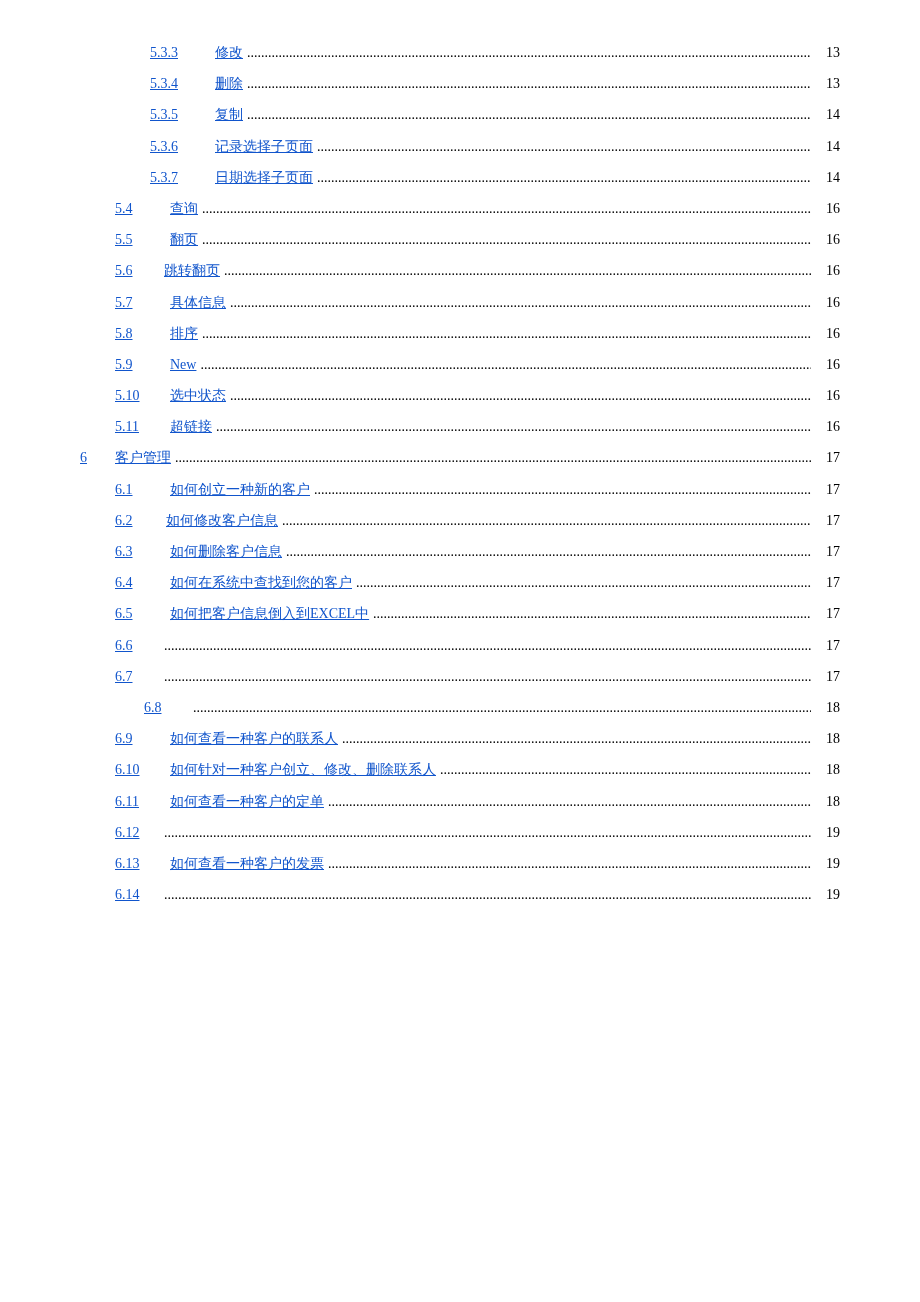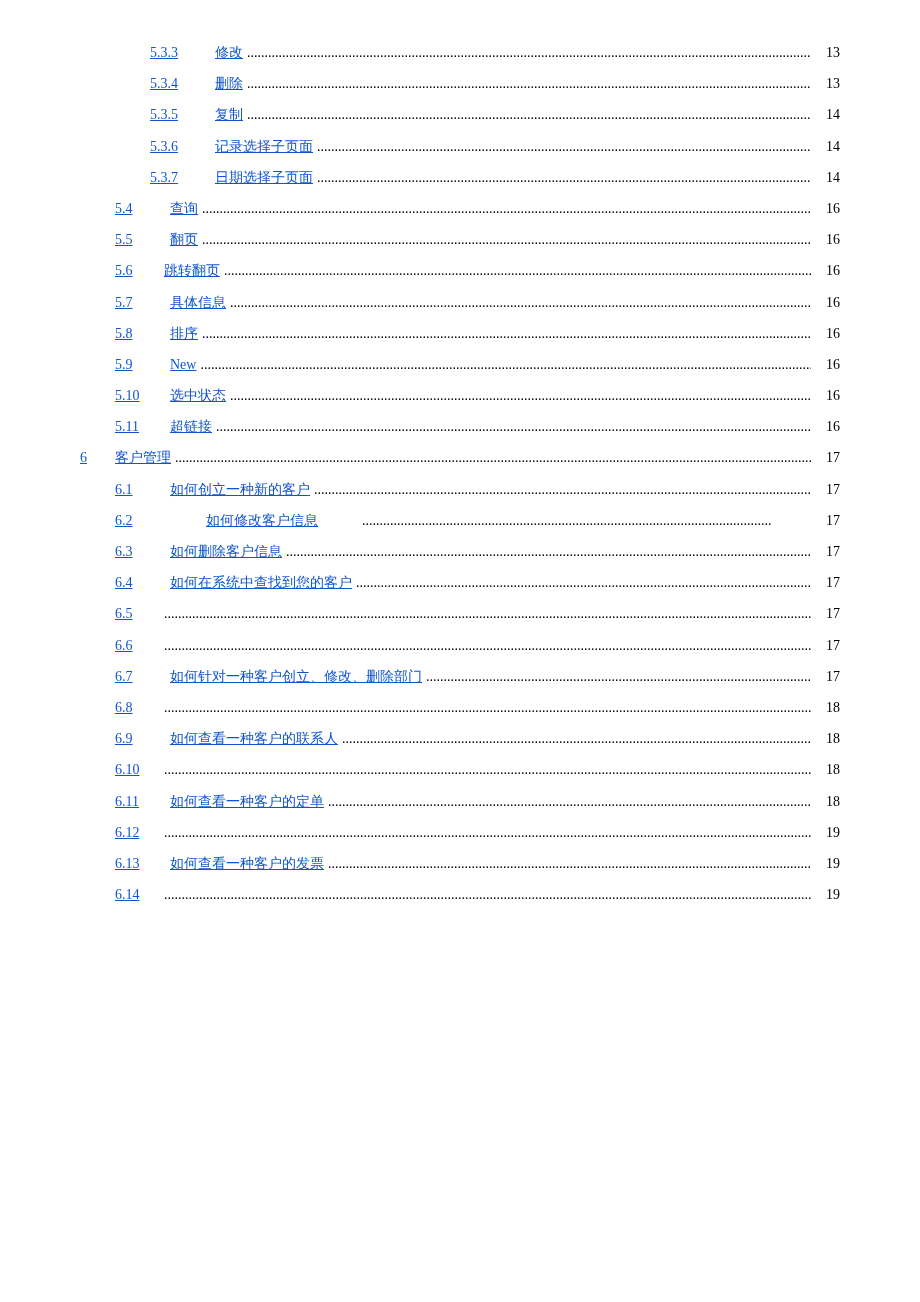--- a/index.html
+++ b/index.html
@@ -122,67 +122,68 @@
       <a style="color: rgb(17, 85, 204); text-decoration: underline; font-size: 14px; margin-left: 10px; flex-shrink: 0;">客户管理</a>
       <span style="flex: 1 1 0%; overflow: hidden; color: rgb(0, 0, 0); font-size: 14px; margin: 0px 4px; white-space: nowrap;">................................................................................................................................................................................................................................................................................................................................................................................................................................................................</span>
       <span style="color: rgb(0, 0, 0); font-size: 14px; flex-shrink: 0; min-width: 25px; text-align: right;">17</span>
     </div>
     <div class="toc-item" style="padding-left: 35px;">
       <a style="color: rgb(17, 85, 204); text-decoration: underline; min-width: 45px; flex-shrink: 0; font-size: 14px;">6.1</a>
       <a style="color: rgb(17, 85, 204); text-decoration: underline; font-size: 14px; margin-left: 10px; flex-shrink: 0;">如何创立一种新的客户</a>
       <span style="flex: 1 1 0%; overflow: hidden; color: rgb(0, 0, 0); font-size: 14px; margin: 0px 4px; white-space: nowrap;">................................................................................................................................................................................................................................................................................................................................................................................................................................................................</span>
       <span style="color: rgb(0, 0, 0); font-size: 14px; flex-shrink: 0; min-width: 25px; text-align: right;">17</span>
     </div>
-    <div class="toc-item" style="padding-left: 35px; gap: 40px;">
+    <div class="toc-item" style="padding-left: 35px;">
       <a style="color: rgb(17, 85, 204); text-decoration: underline; min-width: 45px; flex-shrink: 0; font-size: 14px;">6.2</a>
       <a style="color: rgb(17, 85, 204); text-decoration: underline; font-size: 14px; margin-left: 6px; flex-shrink: 0;">如何修改客户信息</a>
       <span style="flex: 1 1 0%; overflow: hidden; color: rgb(0, 0, 0); font-size: 14px; margin: 0px 4px; white-space: nowrap;">................................................................................................................................................................................................................................................................................................................................................................................................................................................................</span>
       <span style="color: rgb(0, 0, 0); font-size: 14px; flex-shrink: 0; min-width: 25px; text-align: right;">17</span>
     </div>
     <div class="toc-item" style="padding-left: 35px;">
       <a style="color: rgb(17, 85, 204); text-decoration: underline; min-width: 45px; flex-shrink: 0; font-size: 14px;">6.3</a>
       <a style="color: rgb(17, 85, 204); text-decoration: underline; font-size: 14px; margin-left: 10px; flex-shrink: 0;">如何删除客户信息</a>
       <span style="flex: 1 1 0%; overflow: hidden; color: rgb(0, 0, 0); font-size: 14px; margin: 0px 4px; white-space: nowrap;">................................................................................................................................................................................................................................................................................................................................................................................................................................................................</span>
       <span style="color: rgb(0, 0, 0); font-size: 14px; flex-shrink: 0; min-width: 25px; text-align: right;">17</span>
     </div>
     <div class="toc-item" style="padding-left: 35px;">
       <a style="color: rgb(17, 85, 204); text-decoration: underline; min-width: 45px; flex-shrink: 0; font-size: 14px;">6.4</a>
       <a style="color: rgb(17, 85, 204); text-decoration: underline; font-size: 14px; margin-left: 10px; flex-shrink: 0;">如何在系统中查找到您的客户</a>
       <span style="flex: 1 1 0%; overflow: hidden; color: rgb(0, 0, 0); font-size: 14px; margin: 0px 4px; white-space: nowrap;">................................................................................................................................................................................................................................................................................................................................................................................................................................................................</span>
       <span style="color: rgb(0, 0, 0); font-size: 14px; flex-shrink: 0; min-width: 25px; text-align: right;">17</span>
     </div>
     <div class="toc-item" style="padding-left: 35px;">
       <a style="color: rgb(17, 85, 204); text-decoration: underline; min-width: 45px; flex-shrink: 0; font-size: 14px;">6.5</a>
+      <a style="color: rgb(17, 85, 204); text-decoration: underline; font-size: 14px; margin-left: 10px; flex-shrink: 0;">如何把客户信息倒入到EXCEL中</a>
       <span style="flex: 1 1 0%; overflow: hidden; color: rgb(0, 0, 0); font-size: 14px; margin: 0px 4px; white-space: nowrap;">................................................................................................................................................................................................................................................................................................................................................................................................................................................................</span>
       <span style="color: rgb(0, 0, 0); font-size: 14px; flex-shrink: 0; min-width: 25px; text-align: right;">17</span>
     </div>
     <div class="toc-item" style="padding-left: 35px;">
       <a style="color: rgb(17, 85, 204); text-decoration: underline; min-width: 45px; flex-shrink: 0; font-size: 14px;">6.6</a>
       <span style="flex: 1 1 0%; overflow: hidden; color: rgb(0, 0, 0); font-size: 14px; margin: 0px 4px; white-space: nowrap;">................................................................................................................................................................................................................................................................................................................................................................................................................................................................</span>
       <span style="color: rgb(0, 0, 0); font-size: 14px; flex-shrink: 0; min-width: 25px; text-align: right;">17</span>
     </div>
     <div class="toc-item" style="padding-left: 35px;">
       <a style="color: rgb(17, 85, 204); text-decoration: underline; min-width: 45px; flex-shrink: 0; font-size: 14px;">6.7</a>
-      <a style="color: rgb(17, 85, 204); text-decoration: underline; font-size: 14px; margin-left: 10px; flex-shrink: 0;">如何针对一种客户创立、修改、删除部门</a>
-      <span style="flex: 1 1 0%; overflow: hidden; color: rgb(0, 0, 0); font-size: 14px; margin: 0px 4px; white-space: nowrap;">................................................................................................................................................................................................................................................................................................................................................................................................................................................................</span>
-      <span style="color: rgb(0, 0, 0); font-size: 14px; flex-shrink: 0; min-width: 25px; text-align: right;">17</span>
-    </div>
-    <div class="toc-item" style="padding-left: 35px;">
-      <a style="color: rgb(17, 85, 204); text-decoration: underline; min-width: 45px; flex-shrink: 0; font-size: 14px;">6.8</a>
+      <span style="flex: 1 1 0%; overflow: hidden; color: rgb(0, 0, 0); font-size: 14px; margin: 0px 4px; white-space: nowrap;">................................................................................................................................................................................................................................................................................................................................................................................................................................................................</span>
+      <span style="color: rgb(0, 0, 0); font-size: 14px; flex-shrink: 0; min-width: 25px; text-align: right;">17</span>
+    </div>
+    <div class="toc-item" style="padding-left: 35px;">
+      <a style="color: rgb(17, 85, 204); text-decoration: underline; min-width: 45px; flex-shrink: 0; font-size: 14px; margin-left: 29px;">6.8</a>
       <span style="flex: 1 1 0%; overflow: hidden; color: rgb(0, 0, 0); font-size: 14px; margin: 0px 4px; white-space: nowrap;">................................................................................................................................................................................................................................................................................................................................................................................................................................................................</span>
       <span style="color: rgb(0, 0, 0); font-size: 14px; flex-shrink: 0; min-width: 25px; text-align: right;">18</span>
     </div>
     <div class="toc-item" style="padding-left: 35px;">
       <a style="color: rgb(17, 85, 204); text-decoration: underline; min-width: 45px; flex-shrink: 0; font-size: 14px;">6.9</a>
       <a style="color: rgb(17, 85, 204); text-decoration: underline; font-size: 14px; margin-left: 10px; flex-shrink: 0;">如何查看一种客户的联系人</a>
       <span style="flex: 1 1 0%; overflow: hidden; color: rgb(0, 0, 0); font-size: 14px; margin: 0px 4px; white-space: nowrap;">................................................................................................................................................................................................................................................................................................................................................................................................................................................................</span>
       <span style="color: rgb(0, 0, 0); font-size: 14px; flex-shrink: 0; min-width: 25px; text-align: right;">18</span>
     </div>
     <div class="toc-item" style="padding-left: 35px;">
       <a style="color: rgb(17, 85, 204); text-decoration: underline; min-width: 45px; flex-shrink: 0; font-size: 14px;">6.10</a>
+      <a style="color: rgb(17, 85, 204); text-decoration: underline; font-size: 14px; margin-left: 10px; flex-shrink: 0;">如何针对一种客户创立、修改、删除联系人</a>
       <span style="flex: 1 1 0%; overflow: hidden; color: rgb(0, 0, 0); font-size: 14px; margin: 0px 4px; white-space: nowrap;">................................................................................................................................................................................................................................................................................................................................................................................................................................................................</span>
       <span style="color: rgb(0, 0, 0); font-size: 14px; flex-shrink: 0; min-width: 25px; text-align: right;">18</span>
     </div>
     <div class="toc-item" style="padding-left: 35px;">
       <a style="color: rgb(17, 85, 204); text-decoration: underline; min-width: 45px; flex-shrink: 0; font-size: 14px;">6.11</a>
       <a style="color: rgb(17, 85, 204); text-decoration: underline; font-size: 14px; margin-left: 10px; flex-shrink: 0;">如何查看一种客户的定单</a>
       <span style="flex: 1 1 0%; overflow: hidden; color: rgb(0, 0, 0); font-size: 14px; margin: 0px 4px; white-space: nowrap;">................................................................................................................................................................................................................................................................................................................................................................................................................................................................</span>
       <span style="color: rgb(0, 0, 0); font-size: 14px; flex-shrink: 0; min-width: 25px; text-align: right;">18</span>
     </div>
     <div class="toc-item" style="padding-left: 35px;">

